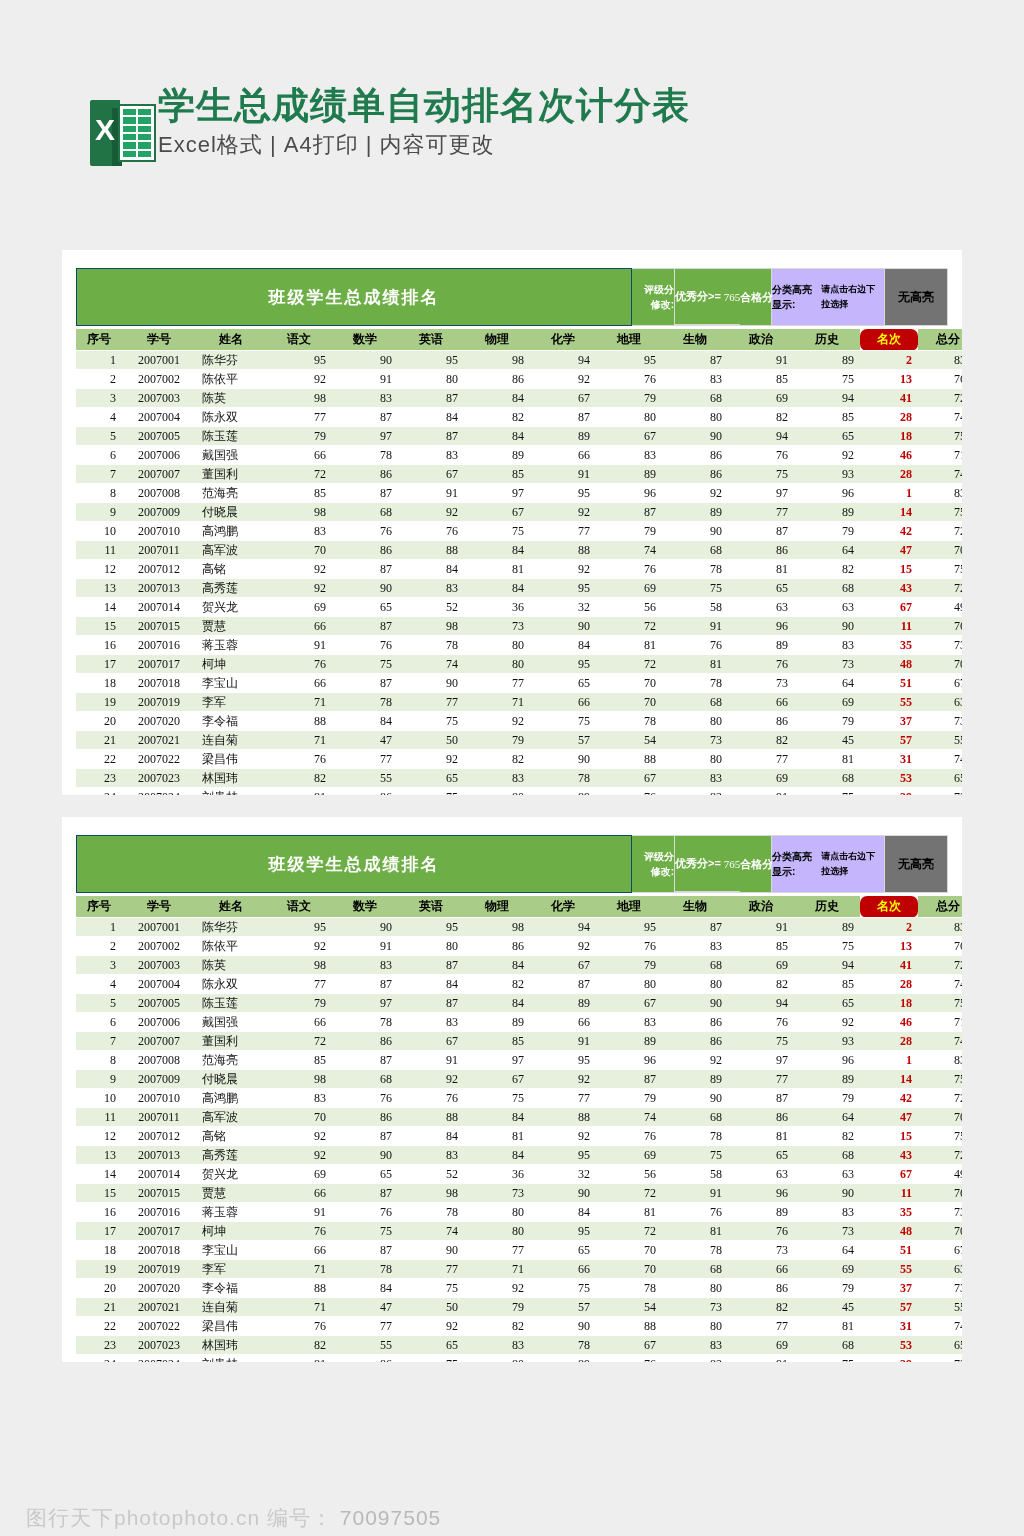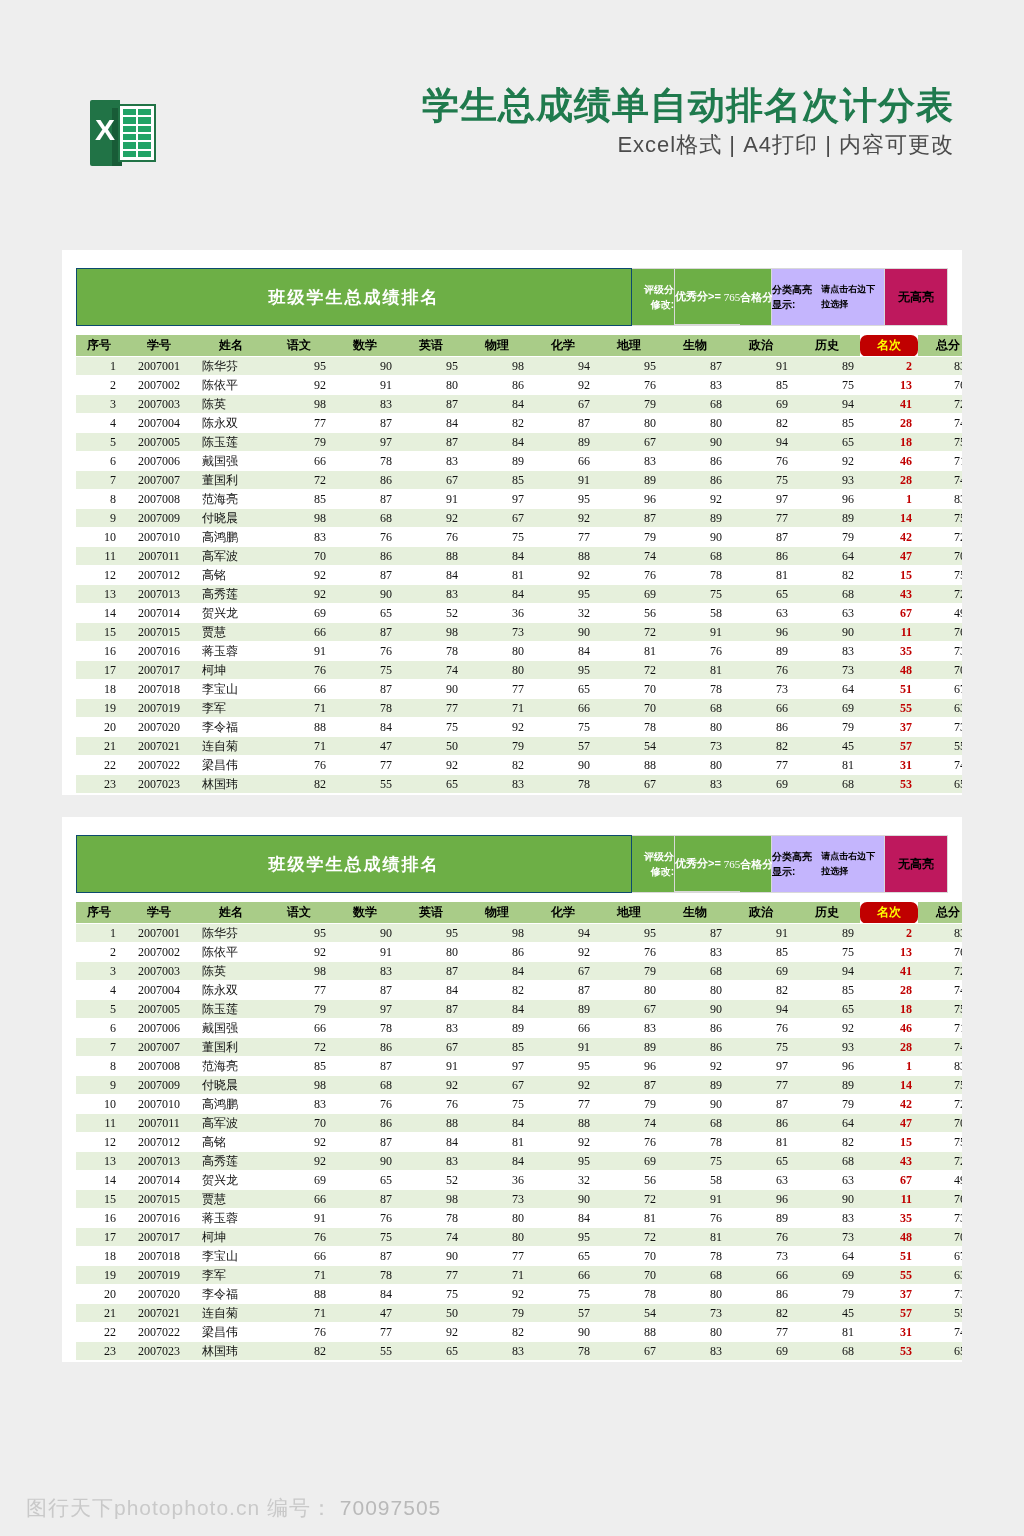--- a/index.html
+++ b/index.html
@@ -66,21 +66,21 @@
     display: grid;
     grid-template-columns: 1fr 1fr;
     grid-template-rows: repeat(6, 1fr);
     gap: 2px;
     padding: 3px;
   }
   .logo-sheet span { background: #21A366; display: block; }
 
   .banner-text {
     flex: 1;
-    text-align: right;
+    text-align: left;
     padding-right: 70px;
   }
   .main-title {
     color: #1F7A4D;
     font-family: "Liberation Sans", sans-serif;
     font-size: 37px;
     font-weight: bold;
     letter-spacing: 1px;
     line-height: 44px;
     margin: 0;
@@ -173,36 +173,36 @@
     align-items: center;
     justify-content: flex-end;
     color: #000000;
     font-size: 10px;
     font-weight: bold;
     line-height: 15px;
   }
   .strip-hl .l2 { font-size: 9px; }
   .strip-sel {
     width: 62px;
-    background: #be185d;
+    background: #737373;
     border: 1px solid #d9d9d9;
     border-left: none;
     display: flex;
     align-items: center;
     justify-content: center;
     color: #000000;
     font-size: 12px;
     font-weight: bold;
   }
 
   
   table.grid {
     width: 100%;
     border-collapse: collapse;
-    margin-top: 9px;
+    margin-top: 3px;
     table-layout: fixed;
     font-size: 12px;
     color: #111;
   }
   table.grid th {
     background: #A9CC88;
     font-family: "Liberation Sans", sans-serif;
     font-size: 12px;
     font-weight: bold;
     color: #000000;
@@ -232,21 +232,21 @@
   .c-sid   { text-align: center; width: 62px; }
   .c-name  { text-align: left;   width: 58px; }
   .c-score { text-align: right;  width: 54px; }
   .c-rank  { text-align: right;  width: 46px; color: #C00000; font-weight: bold; }
   .c-total { text-align: right;  width: 48px; }
 
   
   .footer {
     position: absolute;
     left: 26px;
-    bottom: 14px;
+    bottom: 4px;
     font-family: "Liberation Sans", sans-serif;
     font-size: 21px;
     color: #c9c9c9;
     letter-spacing: 1px;
     white-space: nowrap;
   }
   .footer .num { color: #b9b9b9; }
 </style>
 </head>
 <body>

